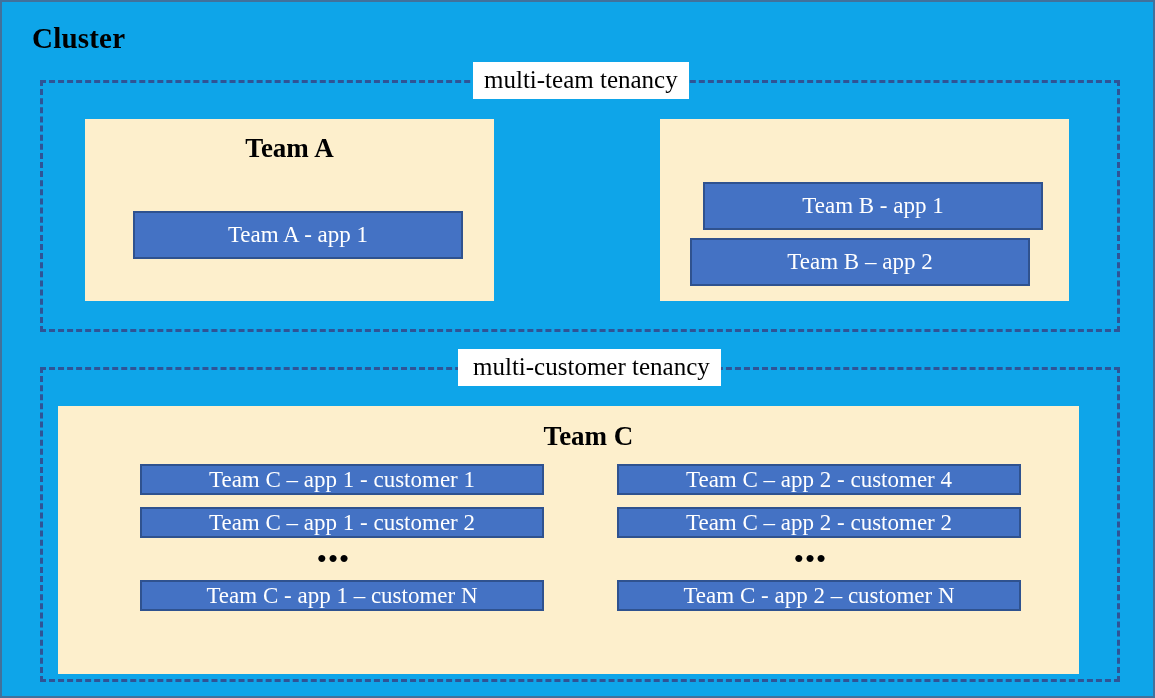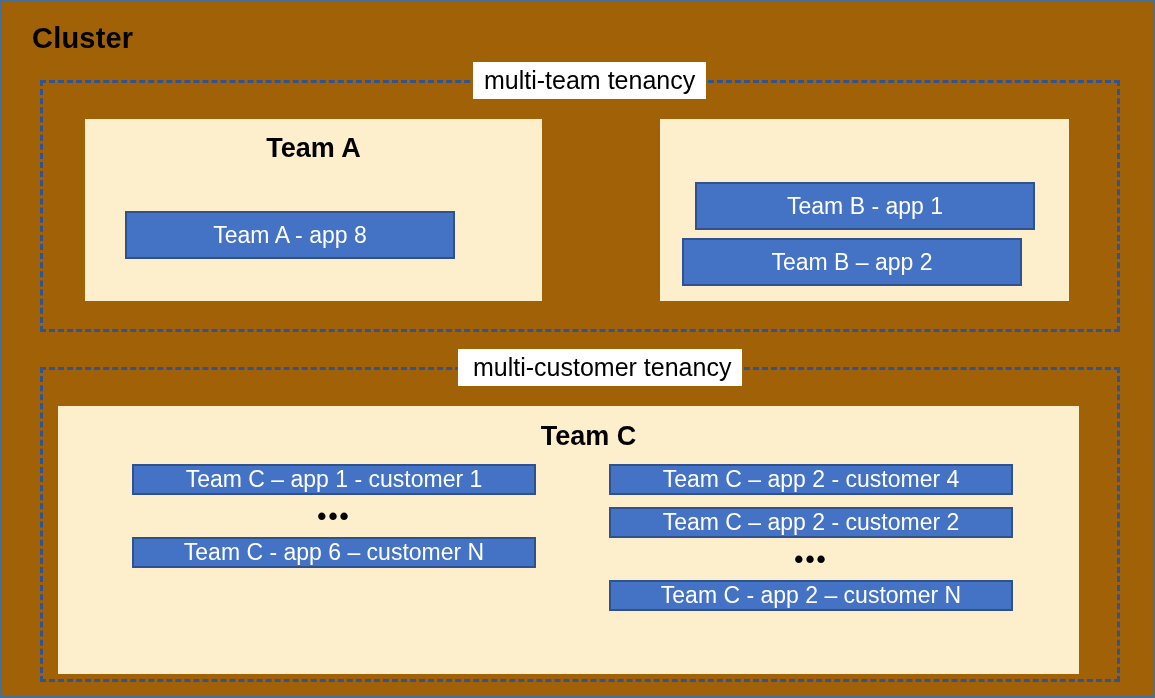--- a/index.html
+++ b/index.html
@@ -10,23 +10,24 @@
   body {
     font-family: "Liberation Sans", sans-serif;
     -webkit-font-smoothing: antialiased;
   }
 
   #diagram {
     position: relative;
     width: 1155px;
     height: 698px;
     box-sizing: border-box;
-    background: #a16207;
+    background: #0ea5e9;
     border: 2px solid #41719C;
     overflow: hidden;
+    font-family: Liberation Serif, serif;
   }
 
   
   .cluster-title {
     position: absolute;
     left: 30px;
     top: 20px;
     font-size: 29px;
     font-weight: bold;
     color: #000000;
@@ -69,21 +70,21 @@
 
   
   .team-panel {
     position: absolute;
     background: #FDEFCC;
     box-sizing: border-box;
   }
   #team-a-panel {
     left: 83px;
     top: 117px;
-    width: 457px;
+    width: 409px;
     height: 182px;
   }
   #team-b-panel {
     left: 658px;
     top: 117px;
     width: 409px;
     height: 182px;
   }
   #team-c-panel {
     left: 56px;
@@ -112,20 +113,21 @@
     background: #4472C4;
     border: 2px solid #2F528F;
     box-sizing: border-box;
     color: #FFFFFF;
     font-size: 23px;
     display: flex;
     align-items: center;
     justify-content: center;
     white-space: nowrap;
     text-align: center;
+    margin-left: 8px;
   }
 
   
   #team-a-app-1 {
     left: 40px;
     top: 92px;
     width: 330px;
     height: 48px;
   }
 
@@ -182,40 +184,41 @@
 
   <div class="cluster-title">Cluster</div>
 
   <div class="tenancy-region" id="region-multi-team">
 
     <div class="tenancy-label" id="label-multi-team">multi-team tenancy</div>
   </div>
 
   <div class="team-panel" id="team-a-panel">
     <div class="team-title">Team A</div>
-    <div class="app-box" id="team-a-app-1">Team A - app 8</div>
+    <div class="app-box" id="team-a-app-1">Team A - app 1</div>
   </div>
 
   <div class="team-panel" id="team-b-panel">
     <div class="app-box" id="team-b-app-1">Team B - app 1</div>
     <div class="app-box" id="team-b-app-2">Team B – app 2</div>
   </div>
 
   <div class="tenancy-region" id="region-multi-customer">
 
     <div class="tenancy-label" id="label-multi-customer">multi-customer tenancy</div>
   </div>
 
   <div class="team-panel" id="team-c-panel">
     <div class="team-title">Team C</div>
 
     <div class="teamc-col" id="teamc-col-1">
       <div class="app-box">Team C – app 1 - customer 1</div>
+      <div class="app-box">Team C – app 1 - customer 2</div>
       <div class="ellipsis">•••</div>
-      <div class="app-box last-row">Team C - app 6 – customer N</div>
+      <div class="app-box last-row">Team C - app 1 – customer N</div>
     </div>
 
     <div class="teamc-col" id="teamc-col-2">
       <div class="app-box">Team C – app 2 - customer 4</div>
       <div class="app-box">Team C – app 2 - customer 2</div>
       <div class="ellipsis">•••</div>
       <div class="app-box last-row">Team C - app 2 – customer N</div>
     </div>
   </div>
 

